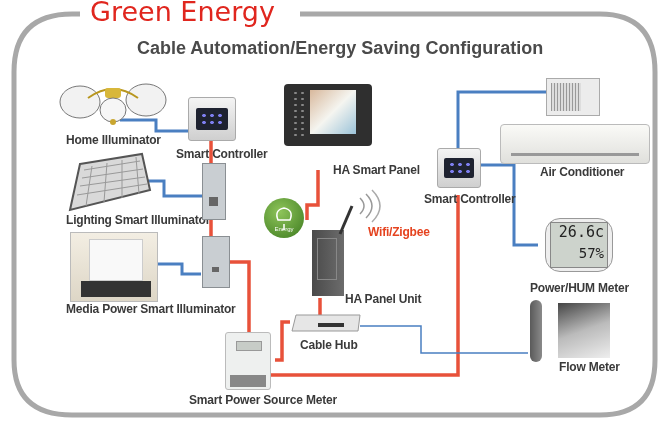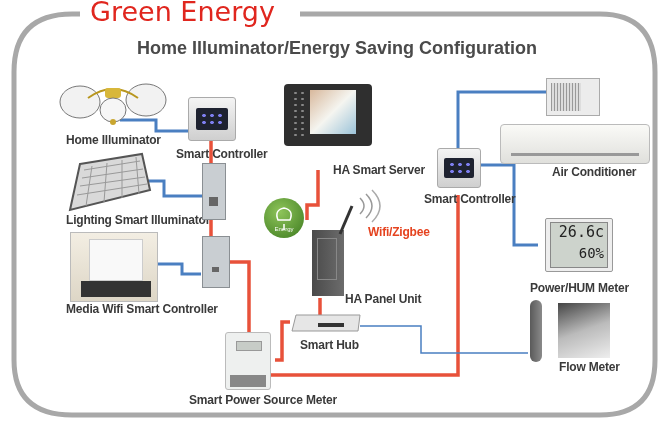--- a/index.html
+++ b/index.html
@@ -31,21 +31,21 @@
     <polyline points="120,120 156,120 156,131 188,131"></polyline>
     <polyline points="133,181 164,181 164,196 202,196"></polyline>
     <polyline points="155,264 182,264 182,274 201,274"></polyline>
     <polyline points="458,150 458,92 546,92"></polyline>
     <polyline points="478,165 514,165 514,245 538,245"></polyline>
   </g>
   <polyline points="360,326 421,326 421,353 528,353" fill="none" stroke="#4a7fc1" stroke-width="1.5"></polyline>
 </svg>
 
 <div class="title-green">Green Energy</div>
-<div class="subtitle">Home Illuminator/Energy Saving Configuration</div>
+<div class="subtitle">Cable Automation/Energy Saving Configuration</div>
 
 <svg class="dev" style="left:58px;top:80px" width="110" height="52">
   <ellipse cx="22" cy="22" rx="20" ry="16" fill="#f2f2f2" stroke="#777" stroke-width="1"></ellipse>
   <ellipse cx="88" cy="20" rx="20" ry="16" fill="#f2f2f2" stroke="#777" stroke-width="1"></ellipse>
   <path d="M30 18 Q55 0 80 18" fill="none" stroke="#b8961e" stroke-width="2"></path>
   <rect x="47" y="8" width="16" height="10" fill="#d8b73a" rx="3"></rect>
   <ellipse cx="55" cy="30" rx="13" ry="12" fill="#f6f6f6" stroke="#777"></ellipse>
   <circle cx="55" cy="42" r="3" fill="#c9a630"></circle>
 </svg>
 <div class="lbl" style="left:66px;top:133px">Home Illuminator</div>
@@ -76,27 +76,27 @@
   <div style="position:absolute;left:6px;top:33px;width:9px;height:9px;background:#666"></div>
 </div>
 <div class="dev" style="left:202px;top:236px;width:26px;height:50px;background:#c9ced2;border:1px solid #8a8f93">
   <div style="position:absolute;left:9px;top:30px;width:7px;height:5px;background:#666"></div>
 </div>
 
 <div class="dev" style="left:70px;top:232px;width:86px;height:68px;background:linear-gradient(#f3eee3,#ddd6c6);border:1px solid #bbb">
   <div style="position:absolute;left:18px;top:6px;width:52px;height:40px;background:#f9f9f9;border:1px solid #ccc"></div>
   <div style="position:absolute;left:10px;top:48px;width:70px;height:16px;background:#333"></div>
 </div>
-<div class="lbl" style="left:66px;top:302px">Media Wifi Smart Controller</div>
+<div class="lbl" style="left:66px;top:302px">Media Power Smart Illuminator</div>
 
 <div class="dev" style="left:284px;top:84px;width:88px;height:62px;background:#2f2f2f;border-radius:4px">
   <div style="position:absolute;left:8px;top:6px;width:14px;height:48px;background:radial-gradient(circle,#888 1px,transparent 1.5px) 0 0/7px 6px"></div>
   <div style="position:absolute;left:26px;top:6px;width:46px;height:44px;background:linear-gradient(135deg,#d8b89c,#f5f5f0,#9bc3d9);"></div>
 </div>
-<div class="lbl" style="left:333px;top:163px">HA Smart Server</div>
+<div class="lbl" style="left:333px;top:163px">HA Smart Panel</div>
 
 <div class="dev" style="left:264px;top:198px;width:40px;height:40px;border-radius:50%;background:radial-gradient(circle at 40% 35%,#8ec45a,#3d7a1f);">
   <svg width="40" height="40">
     <path d="M20 26 L20 32 M14 22 Q10 12 20 10 Q30 12 26 22 Z" fill="none" stroke="#fff" stroke-width="1.5"></path>
   </svg>
   <div style="position:absolute;left:0;top:28px;width:40px;text-align:center;font-size:6px;color:#fff">Energy</div>
 </div>
 
 <svg class="dev" style="left:352px;top:186px" width="36" height="40">
   <path d="M8 12 Q16 20 8 28" fill="none" stroke="#999" stroke-width="1.5"></path>
@@ -110,21 +110,21 @@
 </div>
 <svg class="dev" style="left:338px;top:204px" width="20" height="32">
   <line x1="2" y1="30" x2="14" y2="2" stroke="#333" stroke-width="3"></line>
 </svg>
 <div class="lbl" style="left:345px;top:292px">HA Panel Unit</div>
 
 <svg class="dev" style="left:290px;top:313px" width="72" height="22">
   <polygon points="6,2 70,2 68,18 2,18" fill="#e6e6e6" stroke="#999"></polygon>
   <rect x="28" y="10" width="26" height="4" fill="#333"></rect>
 </svg>
-<div class="lbl" style="left:300px;top:338px">Smart Hub</div>
+<div class="lbl" style="left:300px;top:338px">Cable Hub</div>
 
 <div class="dev" style="left:225px;top:332px;width:44px;height:56px;background:#eef0ef;border:1px solid #bbb;border-radius:3px">
   <div style="position:absolute;left:10px;top:8px;width:24px;height:8px;background:#c7ccc7;border:1px solid #999"></div>
   <div style="position:absolute;left:4px;top:42px;width:36px;height:12px;background:#888"></div>
 </div>
 <div class="lbl" style="left:189px;top:393px">Smart Power Source Meter</div>
 
 <div class="dev" style="left:437px;top:148px;width:42px;height:38px;background:linear-gradient(#f4f4f4,#cfcfcf);border:1px solid #aaa;border-radius:3px">
   <div style="position:absolute;left:6px;top:9px;width:30px;height:20px;background:#1e2230;border-radius:2px">
     <div style="position:absolute;left:4px;top:3px;width:24px;height:14px;background:radial-gradient(circle,#7e7ef0 1.5px,transparent 2px) 0 0/8px 7px"></div>
@@ -132,25 +132,25 @@
 </div>
 <div class="lbl" style="left:424px;top:192px">Smart Controller</div>
 
 <div class="dev" style="left:546px;top:78px;width:52px;height:36px;background:#ececec;border:1px solid #aaa">
   <div style="position:absolute;left:4px;top:4px;width:30px;height:28px;background:repeating-linear-gradient(90deg,#999 0 1px,#ddd 1px 3px)"></div>
 </div>
 
 <div class="dev" style="left:500px;top:124px;width:148px;height:38px;background:linear-gradient(#fafaf7,#e0e0dc);border:1px solid #bbb;border-radius:4px">
   <div style="position:absolute;left:10px;top:28px;width:128px;height:3px;background:#999"></div>
 </div>
-<div class="lbl" style="left:552px;top:165px">Air Conditioner</div>
+<div class="lbl" style="left:540px;top:165px">Air Conditioner</div>
 
-<div class="dev" style="left:545px;top:218px;width:66px;height:52px;background:#eee;border:1px solid #999;border-radius:2px">
+<div class="dev" style="left:545px;top:218px;width:66px;height:52px;background:#eee;border:1px solid #999;border-radius:15px">
   <div style="position:absolute;left:4px;top:3px;width:56px;height:44px;background:#cdd3cc;border:1px solid #888">
     <div style="position:absolute;right:3px;top:0;font-family:'DejaVu Sans Mono',monospace;font-size:15px;color:#222">26.6c</div>
-    <div style="position:absolute;right:3px;top:22px;font-family:'DejaVu Sans Mono',monospace;font-size:14px;color:#222">60%</div>
+    <div style="position:absolute;right:3px;top:22px;font-family:'DejaVu Sans Mono',monospace;font-size:14px;color:#222">57%</div>
   </div>
 </div>
 <div class="lbl" style="left:530px;top:281px">Power/HUM Meter</div>
 
 <div class="dev" style="left:530px;top:300px;width:12px;height:62px;background:linear-gradient(90deg,#5a5a5a,#8a8a8a);border-radius:6px"></div>
 <div class="dev" style="left:558px;top:303px;width:52px;height:55px;background:linear-gradient(160deg,#444,#bbb,#eee);"></div>
 <div class="lbl" style="left:559px;top:360px">Flow Meter</div>
 
 </body></html>

